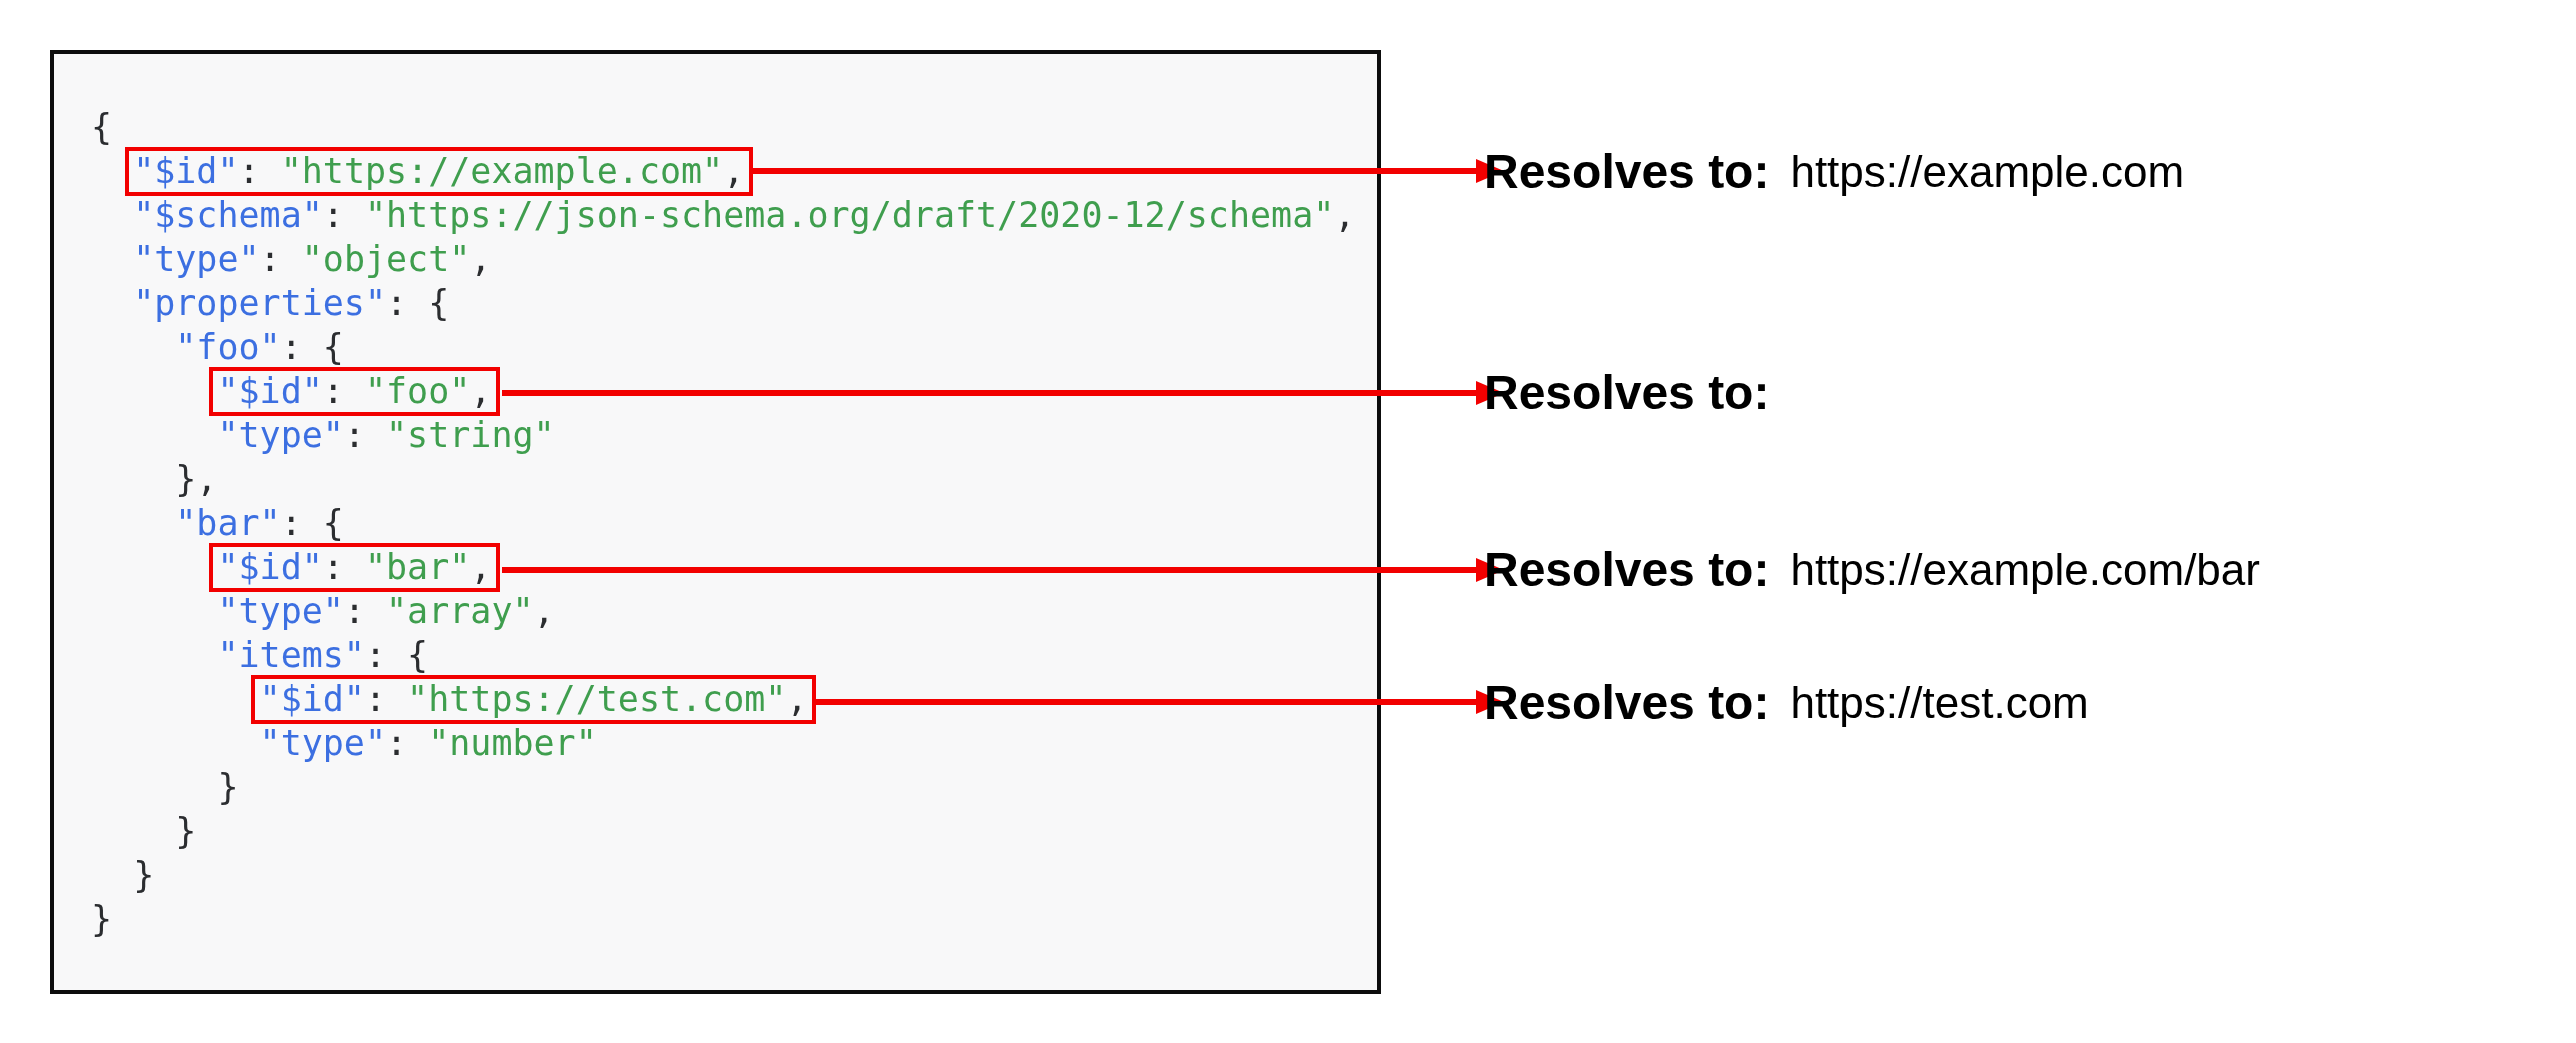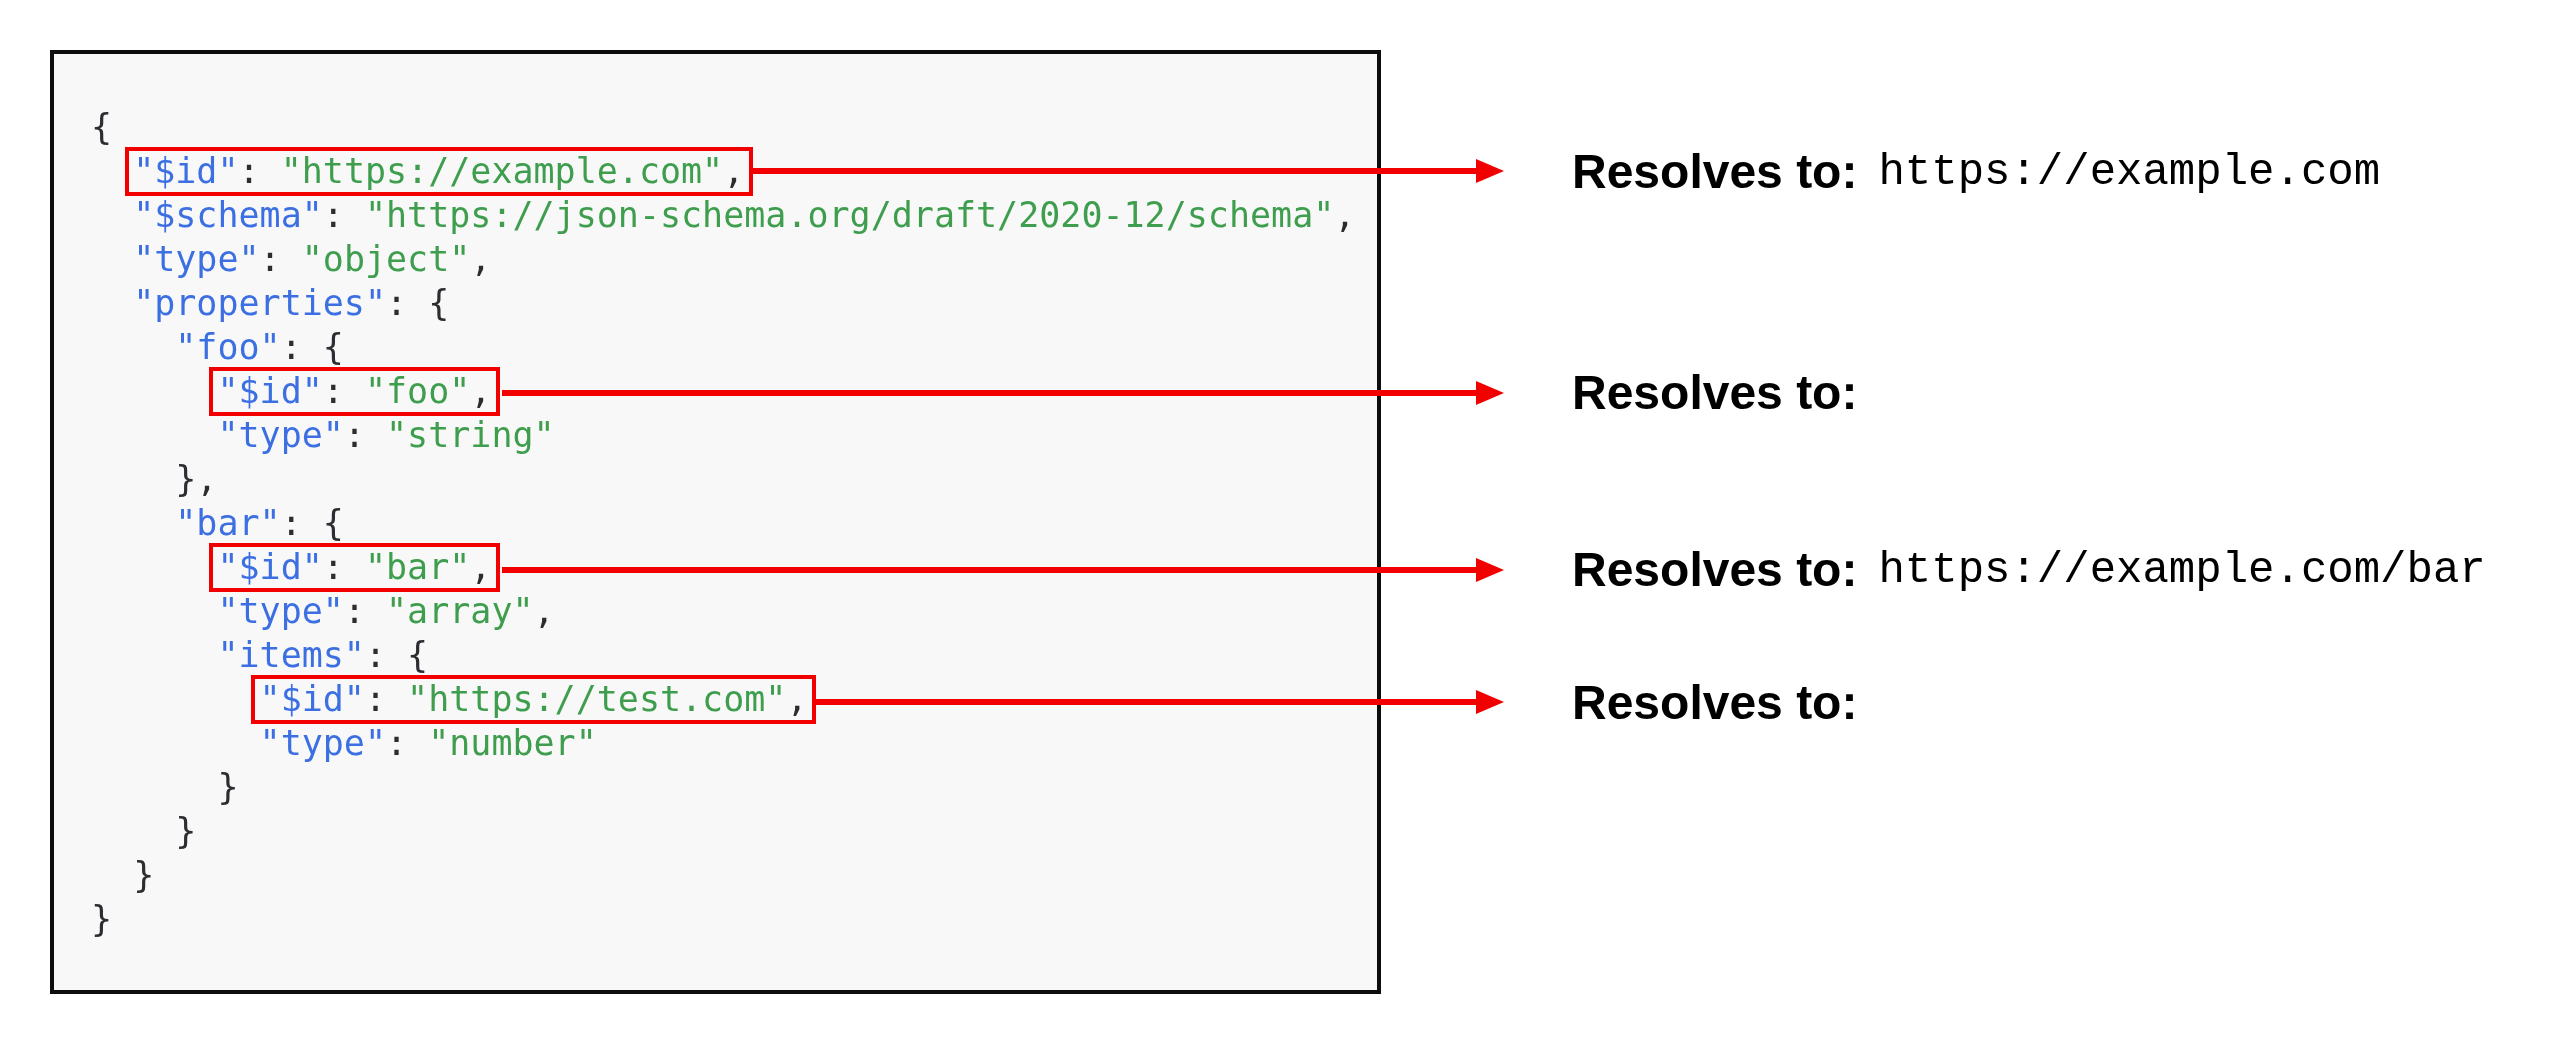--- a/index.html
+++ b/index.html
@@ -60,36 +60,36 @@
     top: 50%;
     transform: translateY(-50%);
     width: 0; height: 0;
     border-left: 28px solid var(--highlight, #f20000);
     border-top: 12.2px solid transparent;
     border-bottom: 12.2px solid transparent;
   }
   
   .annotation {
     position: absolute;
-    left: 1572px;
+    left: 1484px;
     transform: translateY(-50%);
     display: flex;
     align-items: center;
     gap: 21px;
     white-space: nowrap;
     z-index: 6;
   }
   .ann-label {
     font-family: "Liberation Sans", sans-serif;
     font-weight: 700;
     font-size: 48px;
     color: var(--annotation_text, #000000);
   }
   .ann-value {
-    font-family: Liberation Mono, monospace;
+    font-family: Liberation Sans, sans-serif;
     font-weight: 400;
     font-size: 44px;
     color: var(--annotation_text, #000000);
   }
 </style>
 </head>
 <body>
 
 <div id="stage">
 
@@ -103,20 +103,21 @@
   </div>
   <div class="annotation" style="top: 392px;">
     <span class="ann-label">Resolves to:</span>
   </div>
   <div class="annotation" style="top: 569px;">
     <span class="ann-label">Resolves to:</span>
     <span class="ann-value">https://example.com/bar</span>
   </div>
   <div class="annotation" style="top: 702px;">
     <span class="ann-label">Resolves to:</span>
+    <span class="ann-value">https://test.com</span>
   </div>
 
 <div class="arrow" style="left: 753px; top: 168px; width: 723px;">
       <div class="head"></div>
     </div>
     <div class="arrow" style="left: 502px; top: 390px; width: 974px;">
       <div class="head"></div>
     </div>
     <div class="arrow" style="left: 502px; top: 567px; width: 974px;">
       <div class="head"></div>

